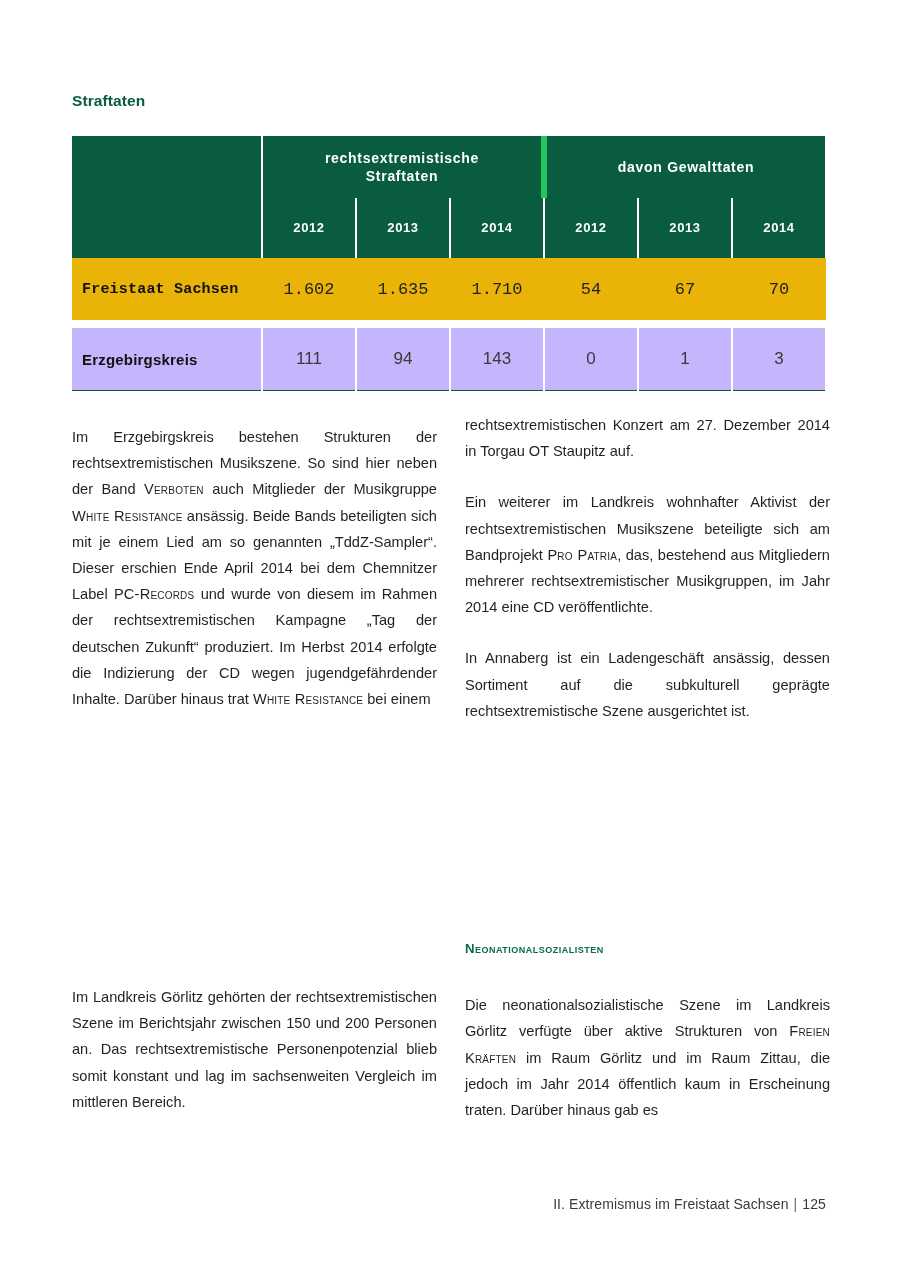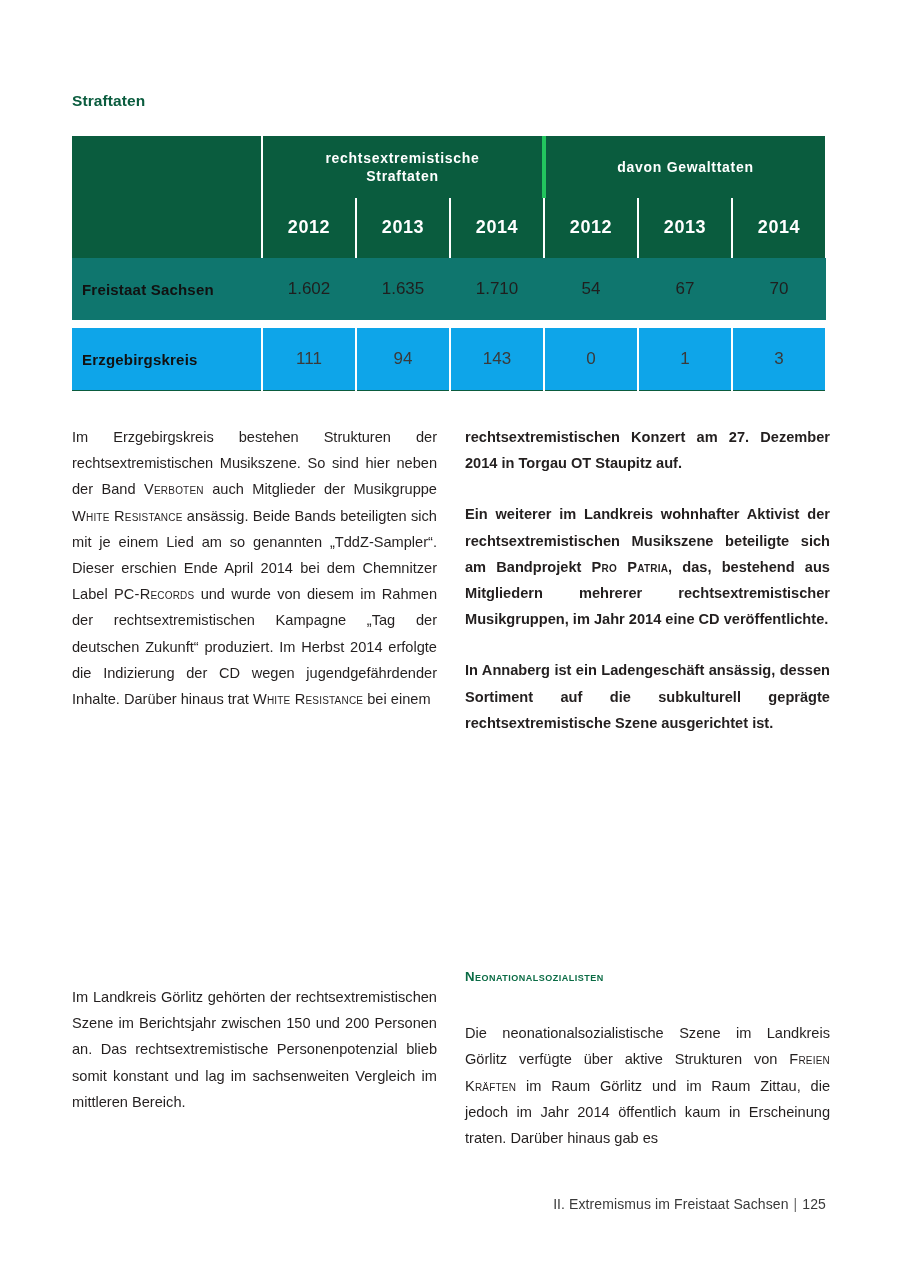--- a/index.html
+++ b/index.html
@@ -72,26 +72,26 @@
   }
   .hdr-group {
     height: 62px;
     font-size: 14px;
     font-weight: bold;
     letter-spacing: 0.7px;
     padding: 0 8px;
   }
   .hdr-year {
     height: 60px;
-    font-size: 18px;
-  }
-  .hdr-group-left  { border-left: 2px solid #ffffff; border-right: 4px solid #22c55e; }
-
-  .row-white td { background: #0f766e; height: 62px; }
-  .row-tint  td { background: #0ea5e9; height: 62px; border-left: 2px solid #ffffff; border-right: 2px solid #ffffff; }
+    font-size: 13px;
+  }
+  .hdr-group-left  { border-left: 2px solid #ffffff; border-right: 6px solid #22c55e; }
+
+  .row-white td { background: #eab308; height: 62px; font-family: Liberation Mono, monospace; }
+  .row-tint  td { background: #c4b5fd; height: 62px; border-left: 2px solid #ffffff; border-right: 2px solid #ffffff; }
   .row-tint  td.rowlabel { border-left: none; }
 
   td.rowlabel {
     text-align: left;
     padding-left: 10px;
     font-size: 15px;
     font-weight: bold;
     color: #111111;
     letter-spacing: 0.2px;
   }
@@ -232,32 +232,32 @@
         <td class="num">1</td>
         <td class="num">3</td>
       </tr>
     </tbody>
   </table>
 
   <div class="col col-left" style="top: 424px;">
     <p class="para"><span>Im Erzgebirgskreis bestehen Strukturen der rechtsextremistischen Musikszene. So sind hier neben der Band </span><span class="sc">Verboten</span><span> auch Mitglieder der Musikgruppe </span><span class="sc">White Resistance</span><span> ansässig. Beide Bands beteiligten sich mit je einem Lied am so genannten „TddZ-Sampler“. Dieser erschien Ende April 2014 bei dem Chemnitzer Label </span><span class="sc">PC-Records</span><span> und wurde von diesem im Rahmen der rechtsextremistischen Kampagne „Tag der deutschen Zukunft“ produziert. Im Herbst 2014 erfolgte die Indizierung der CD wegen jugendgefährdender Inhalte. Darüber hinaus trat </span><span class="sc">White Resistance</span><span> bei einem</span></p>
   </div>
 
-  <div class="col col-right" style="top: 424px; font-weight: bold;">
+  <div class="col col-right" style="top: 412px;">
     <p class="para">rechtsextremistischen Konzert am 27. Dezember 2014 in Torgau OT Staupitz auf.</p>
     <p class="para"><span>Ein weiterer im Landkreis wohnhafter Aktivist der rechtsextremistischen Musikszene beteiligte sich am Bandprojekt </span><span class="sc">Pro Patria</span><span>, das, bestehend aus Mitgliedern mehrerer rechtsextremistischer Musikgruppen, im Jahr 2014 eine CD veröffentlichte.</span></p>
     <p class="para">In Annaberg ist ein Ladengeschäft ansässig, dessen Sortiment auf die subkulturell geprägte rechtsextremistische Szene ausgerichtet ist.</p>
   </div>
 
 
   <div class="col col-left" style="top: 984px;">
     <p class="para">Im Landkreis Görlitz gehörten der rechtsextremistischen Szene im Berichtsjahr zwischen 150 und 200 Personen an. Das rechtsextremistische Personenpotenzial blieb somit konstant und lag im sachsenweiten Vergleich im mittleren Bereich.</p>
   </div>
 
-  <div class="col col-right" style="top: 964px;">
+  <div class="col col-right" style="top: 936px;">
     <h4 class="minihead">Neonationalsozialisten</h4>
     <p class="para"><span>Die neonationalsozialistische Szene im Landkreis Görlitz verfügte über aktive Strukturen von </span><span class="sc">Freien Kräften</span><span> im Raum Görlitz und im Raum Zittau, die jedoch im Jahr 2014 öffentlich kaum in Erscheinung traten. Darüber hinaus gab es</span></p>
   </div>
 
   <div class="footer">
     <span>II. Extremismus im Freistaat Sachsen</span><span class="sep">|</span><span>125</span>
   </div>
 
 </div>
 

